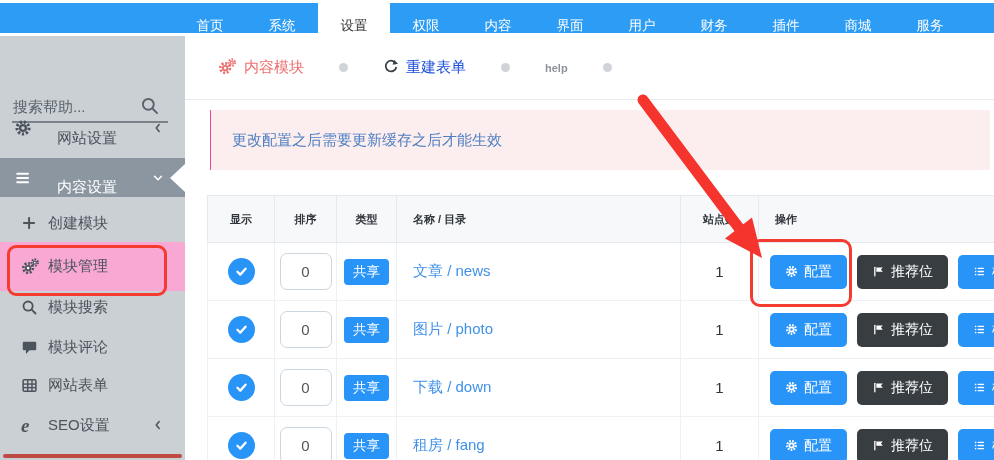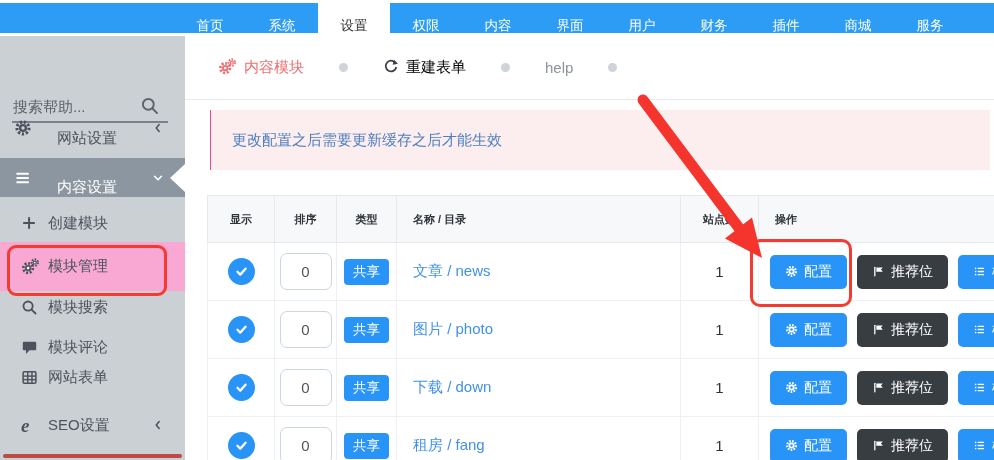--- a/index.html
+++ b/index.html
@@ -27,22 +27,22 @@
   .row-parent-active{background:#8b96a1;color:#fff;}
   .row-sub-active{background:#f9a8d4;}
   .notch{position:absolute;left:170px;top:164px;width:0;height:0;
          border-top:14px solid transparent;border-bottom:14px solid transparent;border-right:15px solid #fff;}
   .side-redline{position:absolute;left:3px;top:454px;width:179px;height:4px;background:#bf4a44;border-radius:2px;}
 
   
   .breadcrumb{position:absolute;left:185px;top:36px;width:809px;height:64px;background:#fff;
               border-bottom:1px solid #e7eaee;display:flex;align-items:center;padding-left:33px;box-sizing:border-box;gap:35px;}
   .bc-primary{display:flex;align-items:center;gap:7px;color:#ee6e6e;font-size:15px;cursor:pointer;}
-  .bc-item{display:flex;align-items:center;gap:7px;color:#000000;font-size:15px;cursor:pointer;}
-  .bc-help{color:#8d939a;font-size:15px;cursor:pointer;}
+  .bc-item{display:flex;align-items:center;gap:7px;color:#1d4ed8;font-size:15px;cursor:pointer;}
+  .bc-help{color:#8d939a;font-size:11px;cursor:pointer;font-weight:bold;}
   .dot{width:9px;height:9px;border-radius:50%;background:#d0d4d8;}
 
   
   .alert{position:absolute;left:210px;top:110px;width:780px;height:60px;background:#fcedee;
          border-left:1px solid #ec4899;box-sizing:border-box;display:flex;align-items:center;}
   .alert span{margin-left:21px;font-size:15px;color:#4d7fc1;}
 
   
   table.mods{position:absolute;left:207px;top:195px;width:1000px;border-collapse:collapse;table-layout:fixed;background:#fff;font-size:15px;color:#333;}
   table.mods th{height:47px;background:#f7f8fa;border:1px solid #e6eaee;font-weight:bold;color:#30353a;font-size:11px;text-align:center;box-sizing:border-box;}
@@ -161,21 +161,21 @@
 
     <div class="side-row" style="top:292px;height:38px;">
       <span class="cic">
         <svg width="17" height="17" viewBox="0 0 24 24">
             <path d="M4 4 h16 a1.5 1.5 0 0 1 1.5 1.5 v9 a1.5 1.5 0 0 1 -1.5 1.5 h-8 l-5 5 v-5 h-3 a1.5 1.5 0 0 1 -1.5 -1.5 v-9 A1.5 1.5 0 0 1 4 4 z" fill="#4b545c"></path>
           </svg>
       </span>
       <span class="lbl2">模块评论</span>
     </div>
 
-    <div class="side-row" style="top:322px;height:38px;text-decoration:underline;">
+    <div class="side-row" style="top:330px;height:38px;text-decoration:underline;">
       <span class="cic">
         <svg width="17" height="17" viewBox="0 0 24 24">
             <rect x="3" y="4" width="18" height="16" rx="1.5" fill="none" stroke="#4b545c" stroke-width="2.2"></rect>
             <line x1="3" y1="10" x2="21" y2="10" stroke="#4b545c" stroke-width="2"></line>
             <line x1="3" y1="15" x2="21" y2="15" stroke="#4b545c" stroke-width="2"></line>
             <line x1="9.5" y1="4" x2="9.5" y2="20" stroke="#4b545c" stroke-width="2"></line>
             <line x1="15.5" y1="4" x2="15.5" y2="20" stroke="#4b545c" stroke-width="2"></line>
           </svg>
       </span>
       <span class="lbl2">网站表单</span>

